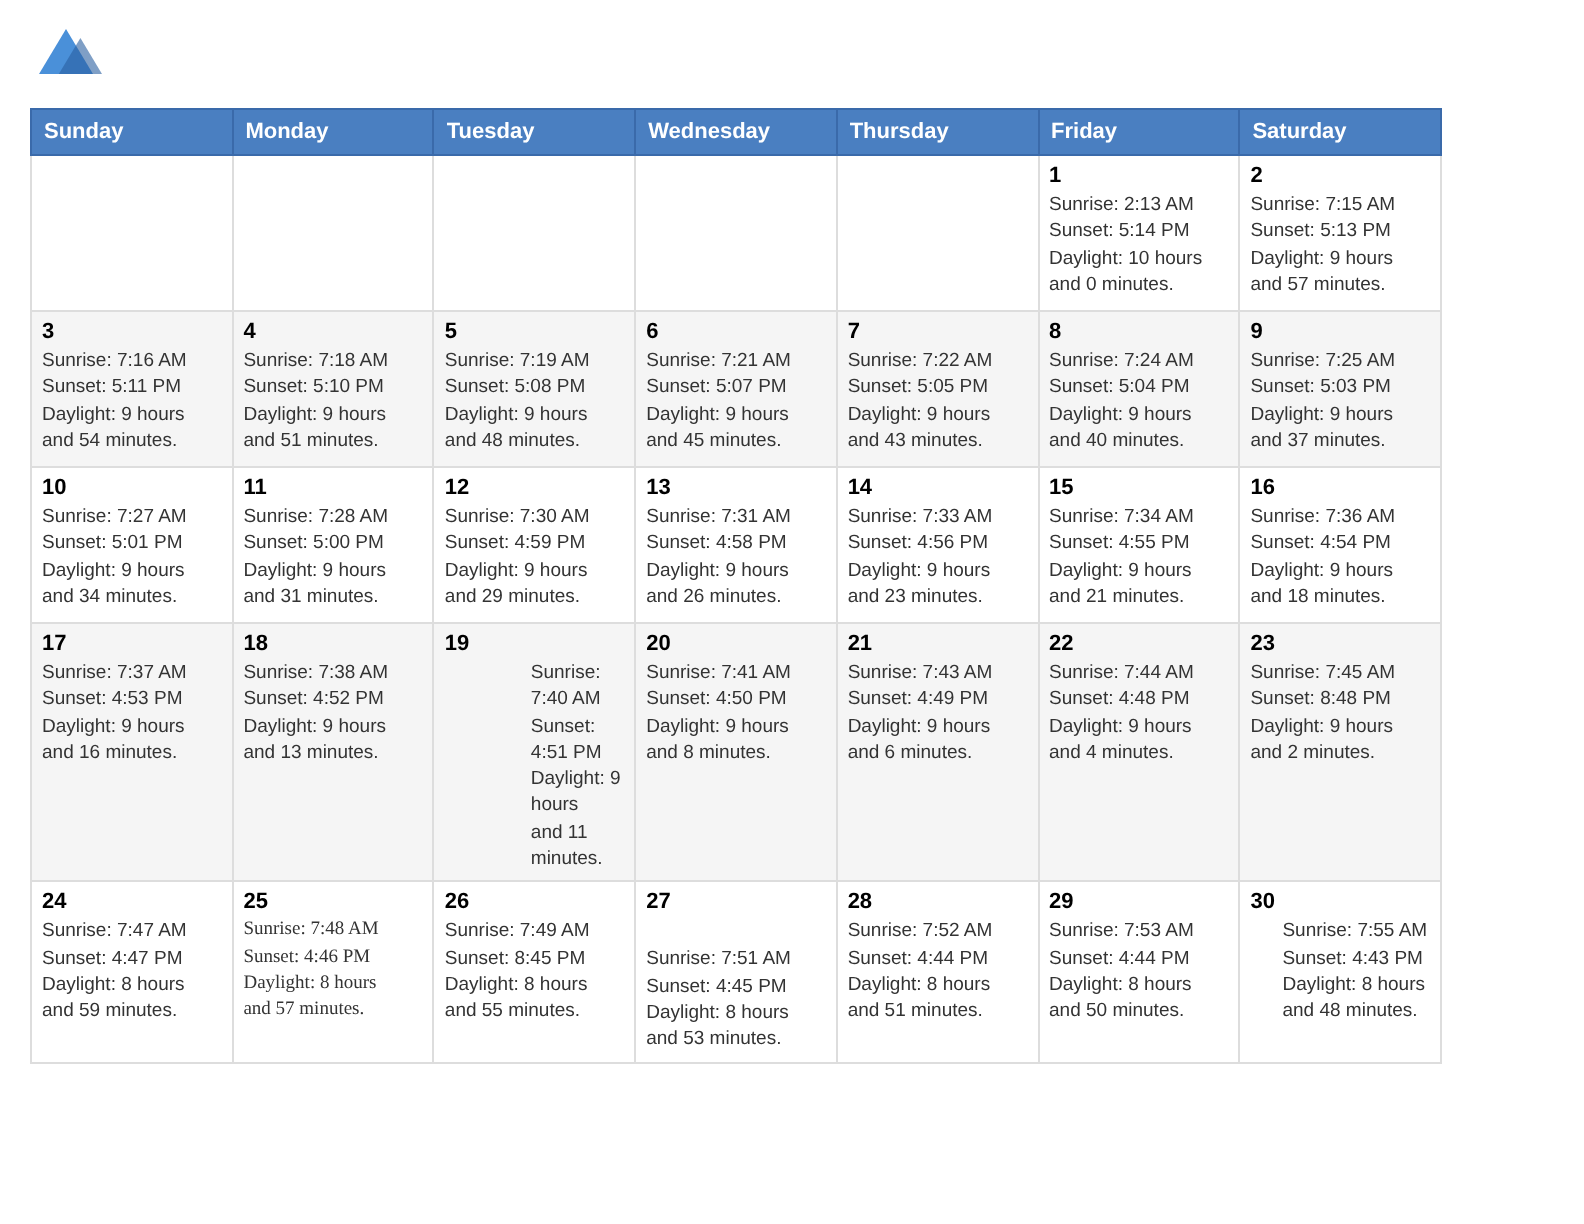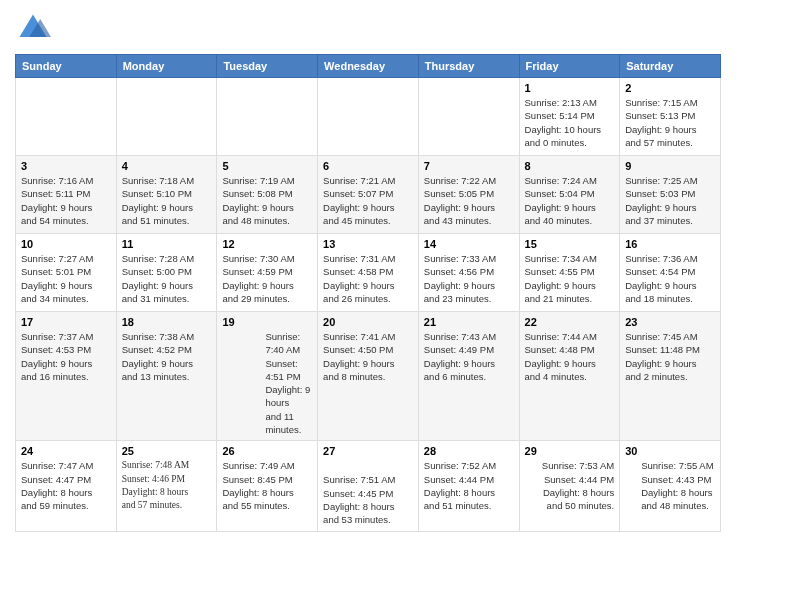--- a/index.html
+++ b/index.html
@@ -287,21 +287,21 @@
           <td>
             <span class="day-num">22</span>
             <div class="day-info" style="white-space: pre-line;">Sunrise: 7:44 AM
 Sunset: 4:48 PM
 Daylight: 9 hours
 and 4 minutes.</div>
           </td>
           <td>
             <span class="day-num">23</span>
             <div class="day-info" style="white-space: pre-line;">Sunrise: 7:45 AM
-Sunset: 11:48 PM
+Sunset: 8:48 PM
 Daylight: 9 hours
 and 2 minutes.</div>
           </td>
         </tr>
         <tr>
           <td>
             <span class="day-num">24</span>
             <div class="day-info" style="white-space: pre-line;">Sunrise: 7:47 AM
 Sunset: 4:47 PM
 Daylight: 8 hours
@@ -330,21 +330,21 @@
           </td>
           <td>
             <span class="day-num">28</span>
             <div class="day-info" style="white-space: pre-line;">Sunrise: 7:52 AM
 Sunset: 4:44 PM
 Daylight: 8 hours
 and 51 minutes.</div>
           </td>
           <td>
             <span class="day-num">29</span>
-            <div class="day-info" style="white-space: pre-line; text-align: right;">Sunrise: 7:53 AM
+            <div class="day-info" style="white-space: pre-line;">Sunrise: 7:53 AM
 Sunset: 4:44 PM
 Daylight: 8 hours
 and 50 minutes.</div>
           </td>
           <td>
             <span class="day-num">30</span>
             <div class="day-info" style="white-space: pre-line; margin-left: 16px;">Sunrise: 7:55 AM
 Sunset: 4:43 PM
 Daylight: 8 hours
 and 48 minutes.</div>

